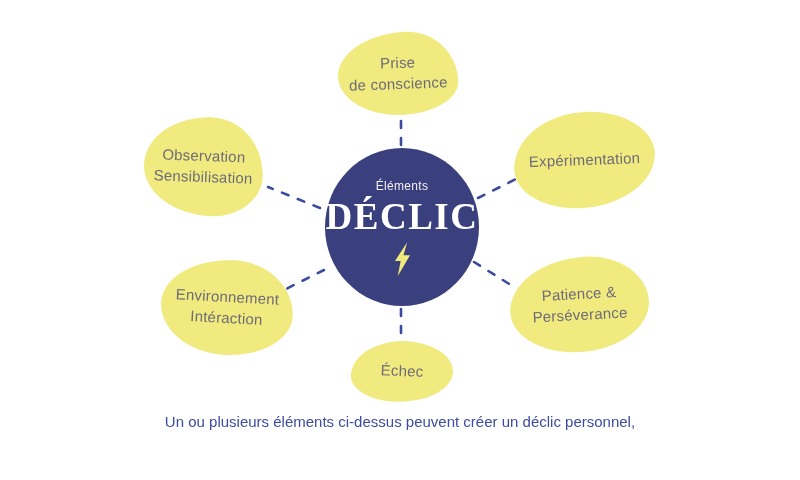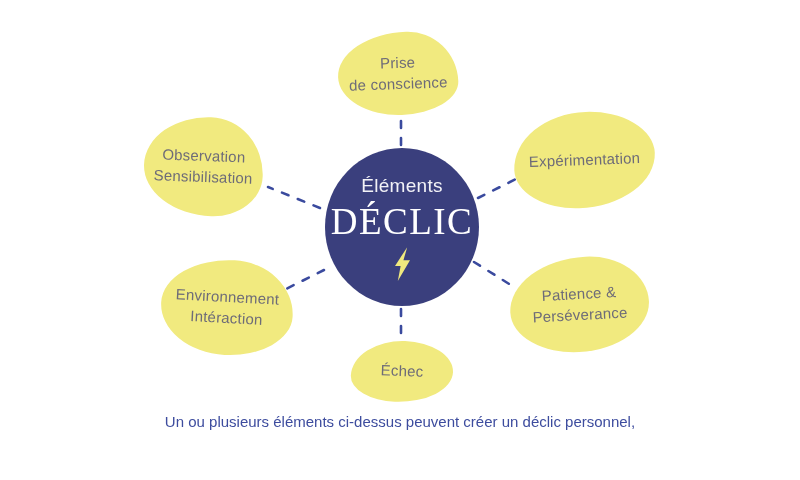--- a/index.html
+++ b/index.html
@@ -76,28 +76,28 @@
     background: #3A3F7D;
     border-radius: 50%;
     display: flex;
     flex-direction: column;
     align-items: center;
     justify-content: center;
     text-align: center;
     color: #ffffff;
   }
   .center-sub {
-    font-size: 19px;
+    font-size: 12px;
     line-height: 1.35;
     color: #F2F2F7;
     letter-spacing: 0.3px;
   }
   .center-title {
     font-family: "Liberation Serif", "DejaVu Serif", serif;
-    font-weight: normal;
+    font-weight: bold;
     font-size: 37px;
     letter-spacing: 1.5px;
     margin-top: 1px;
     color: #ffffff;
   }
   .bolt {
     margin-top: 4px;
     width: 15px;
     height: 34px;
   }

